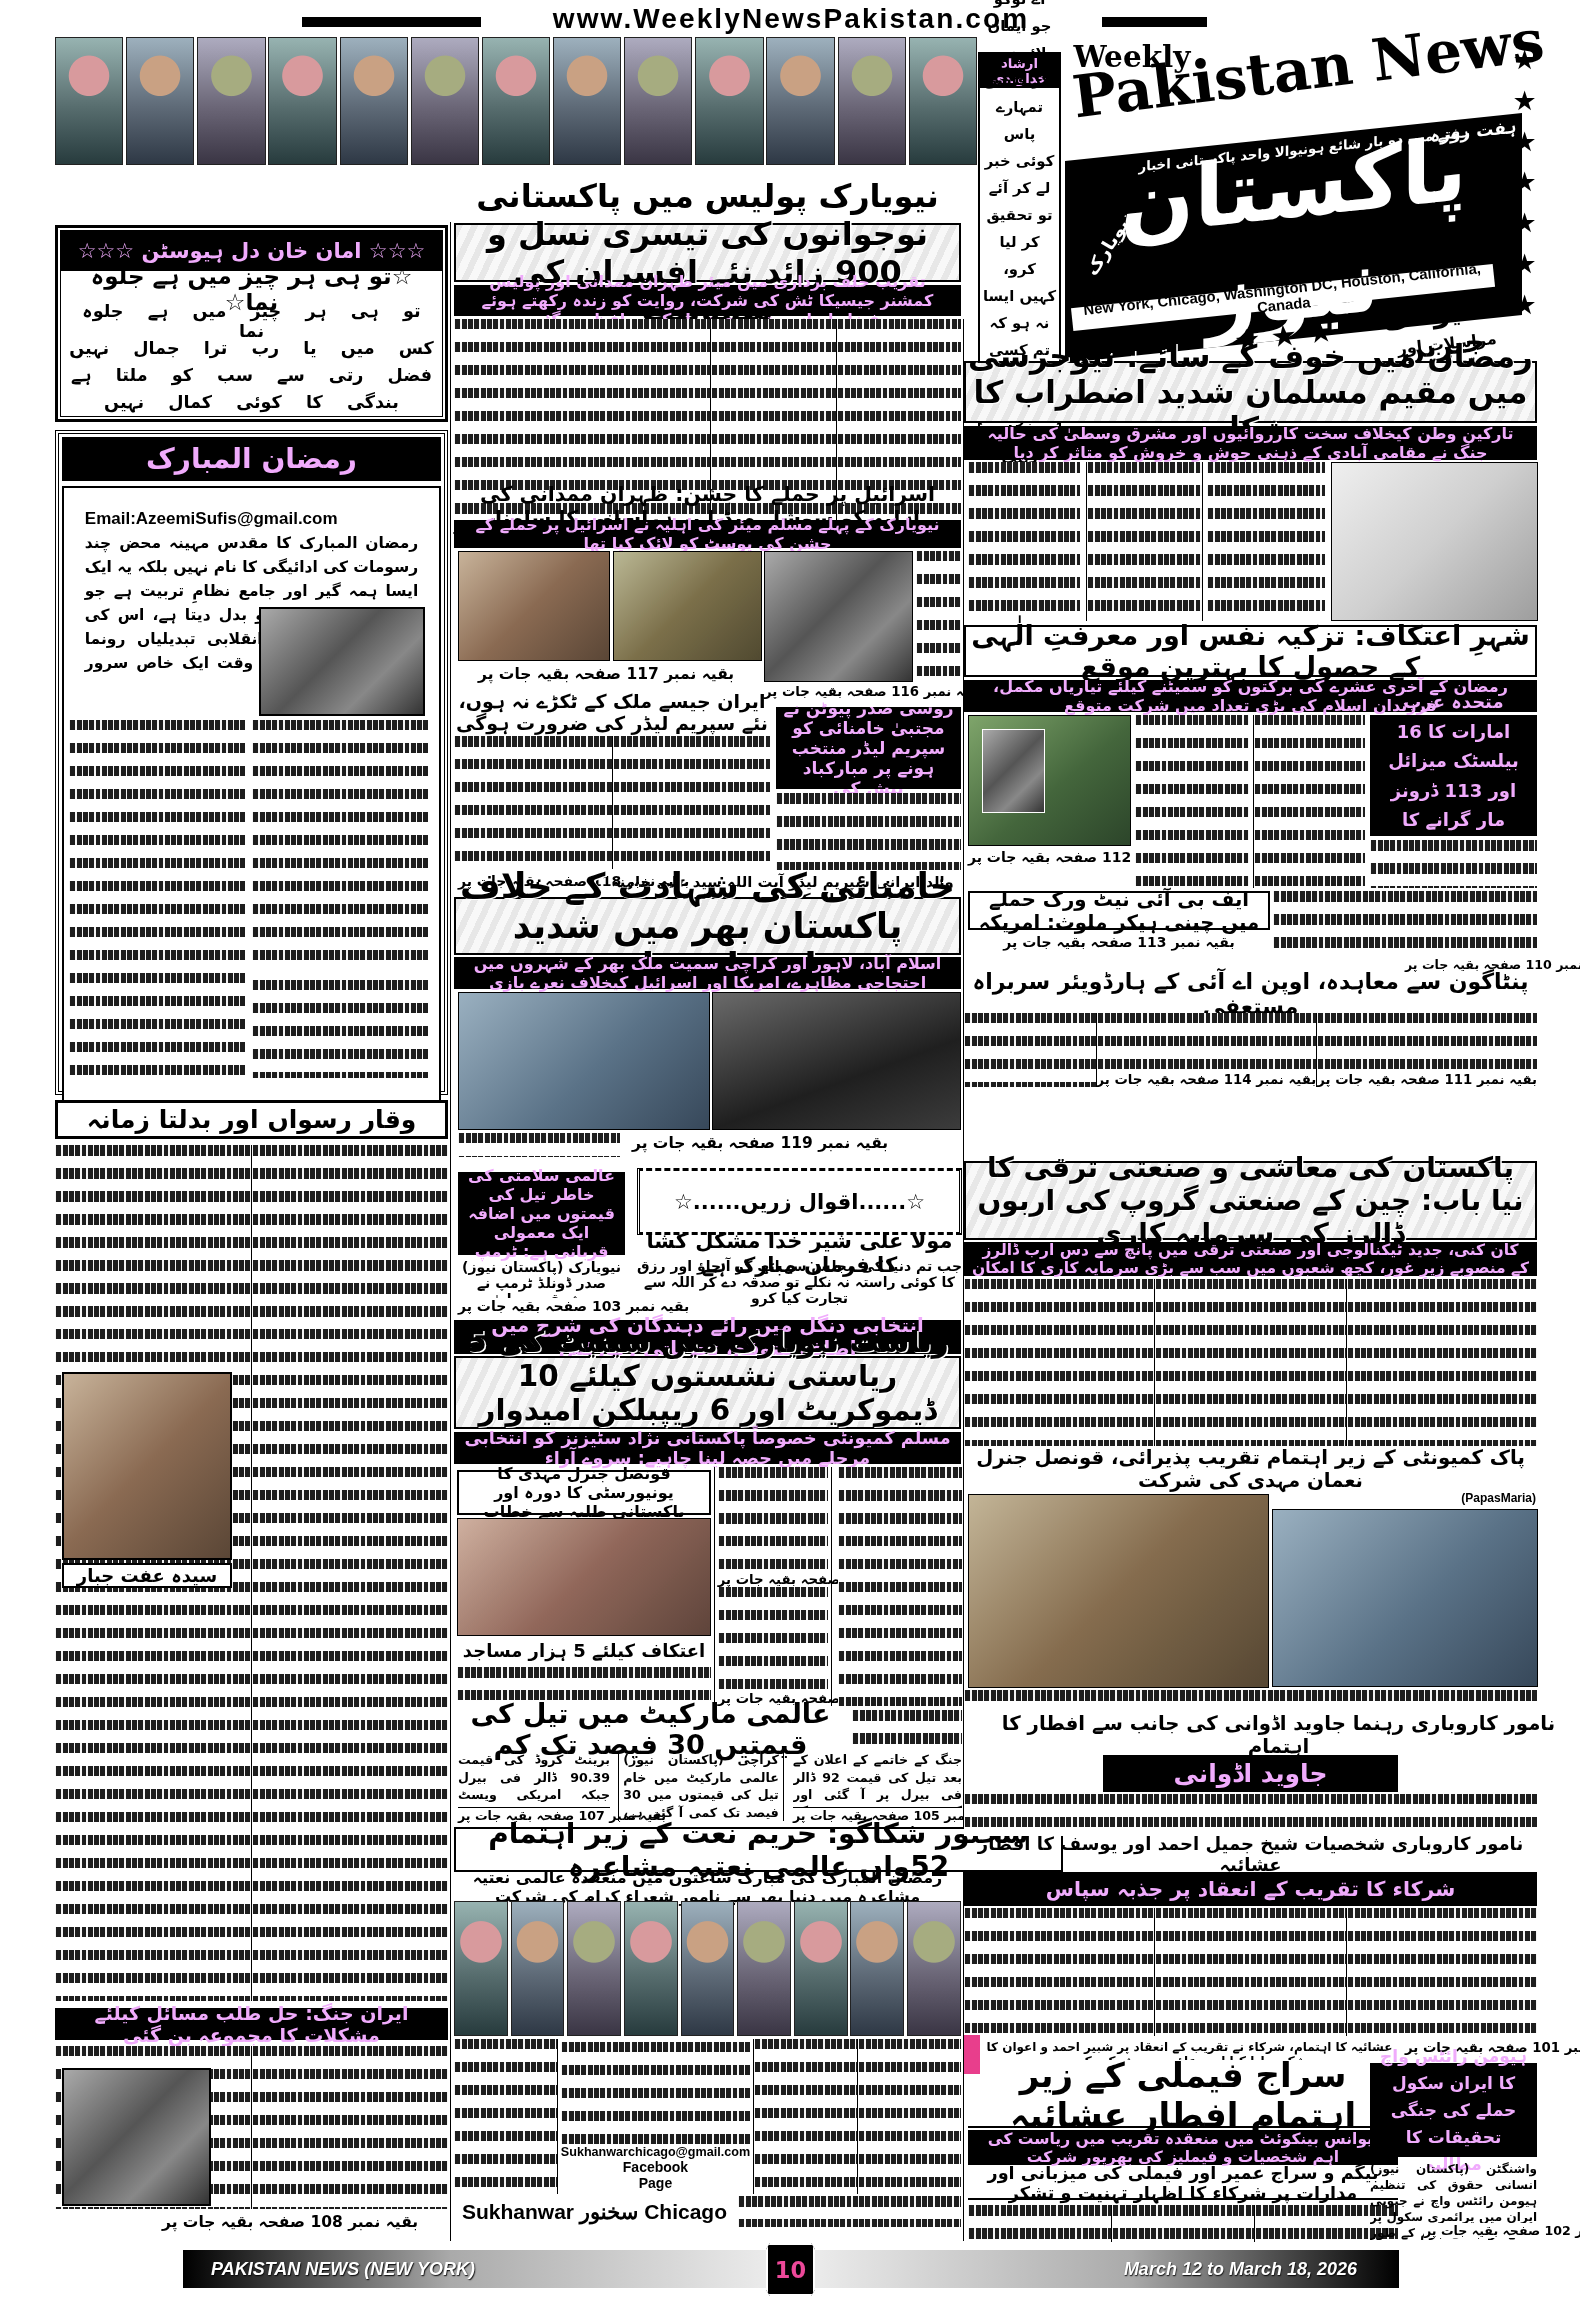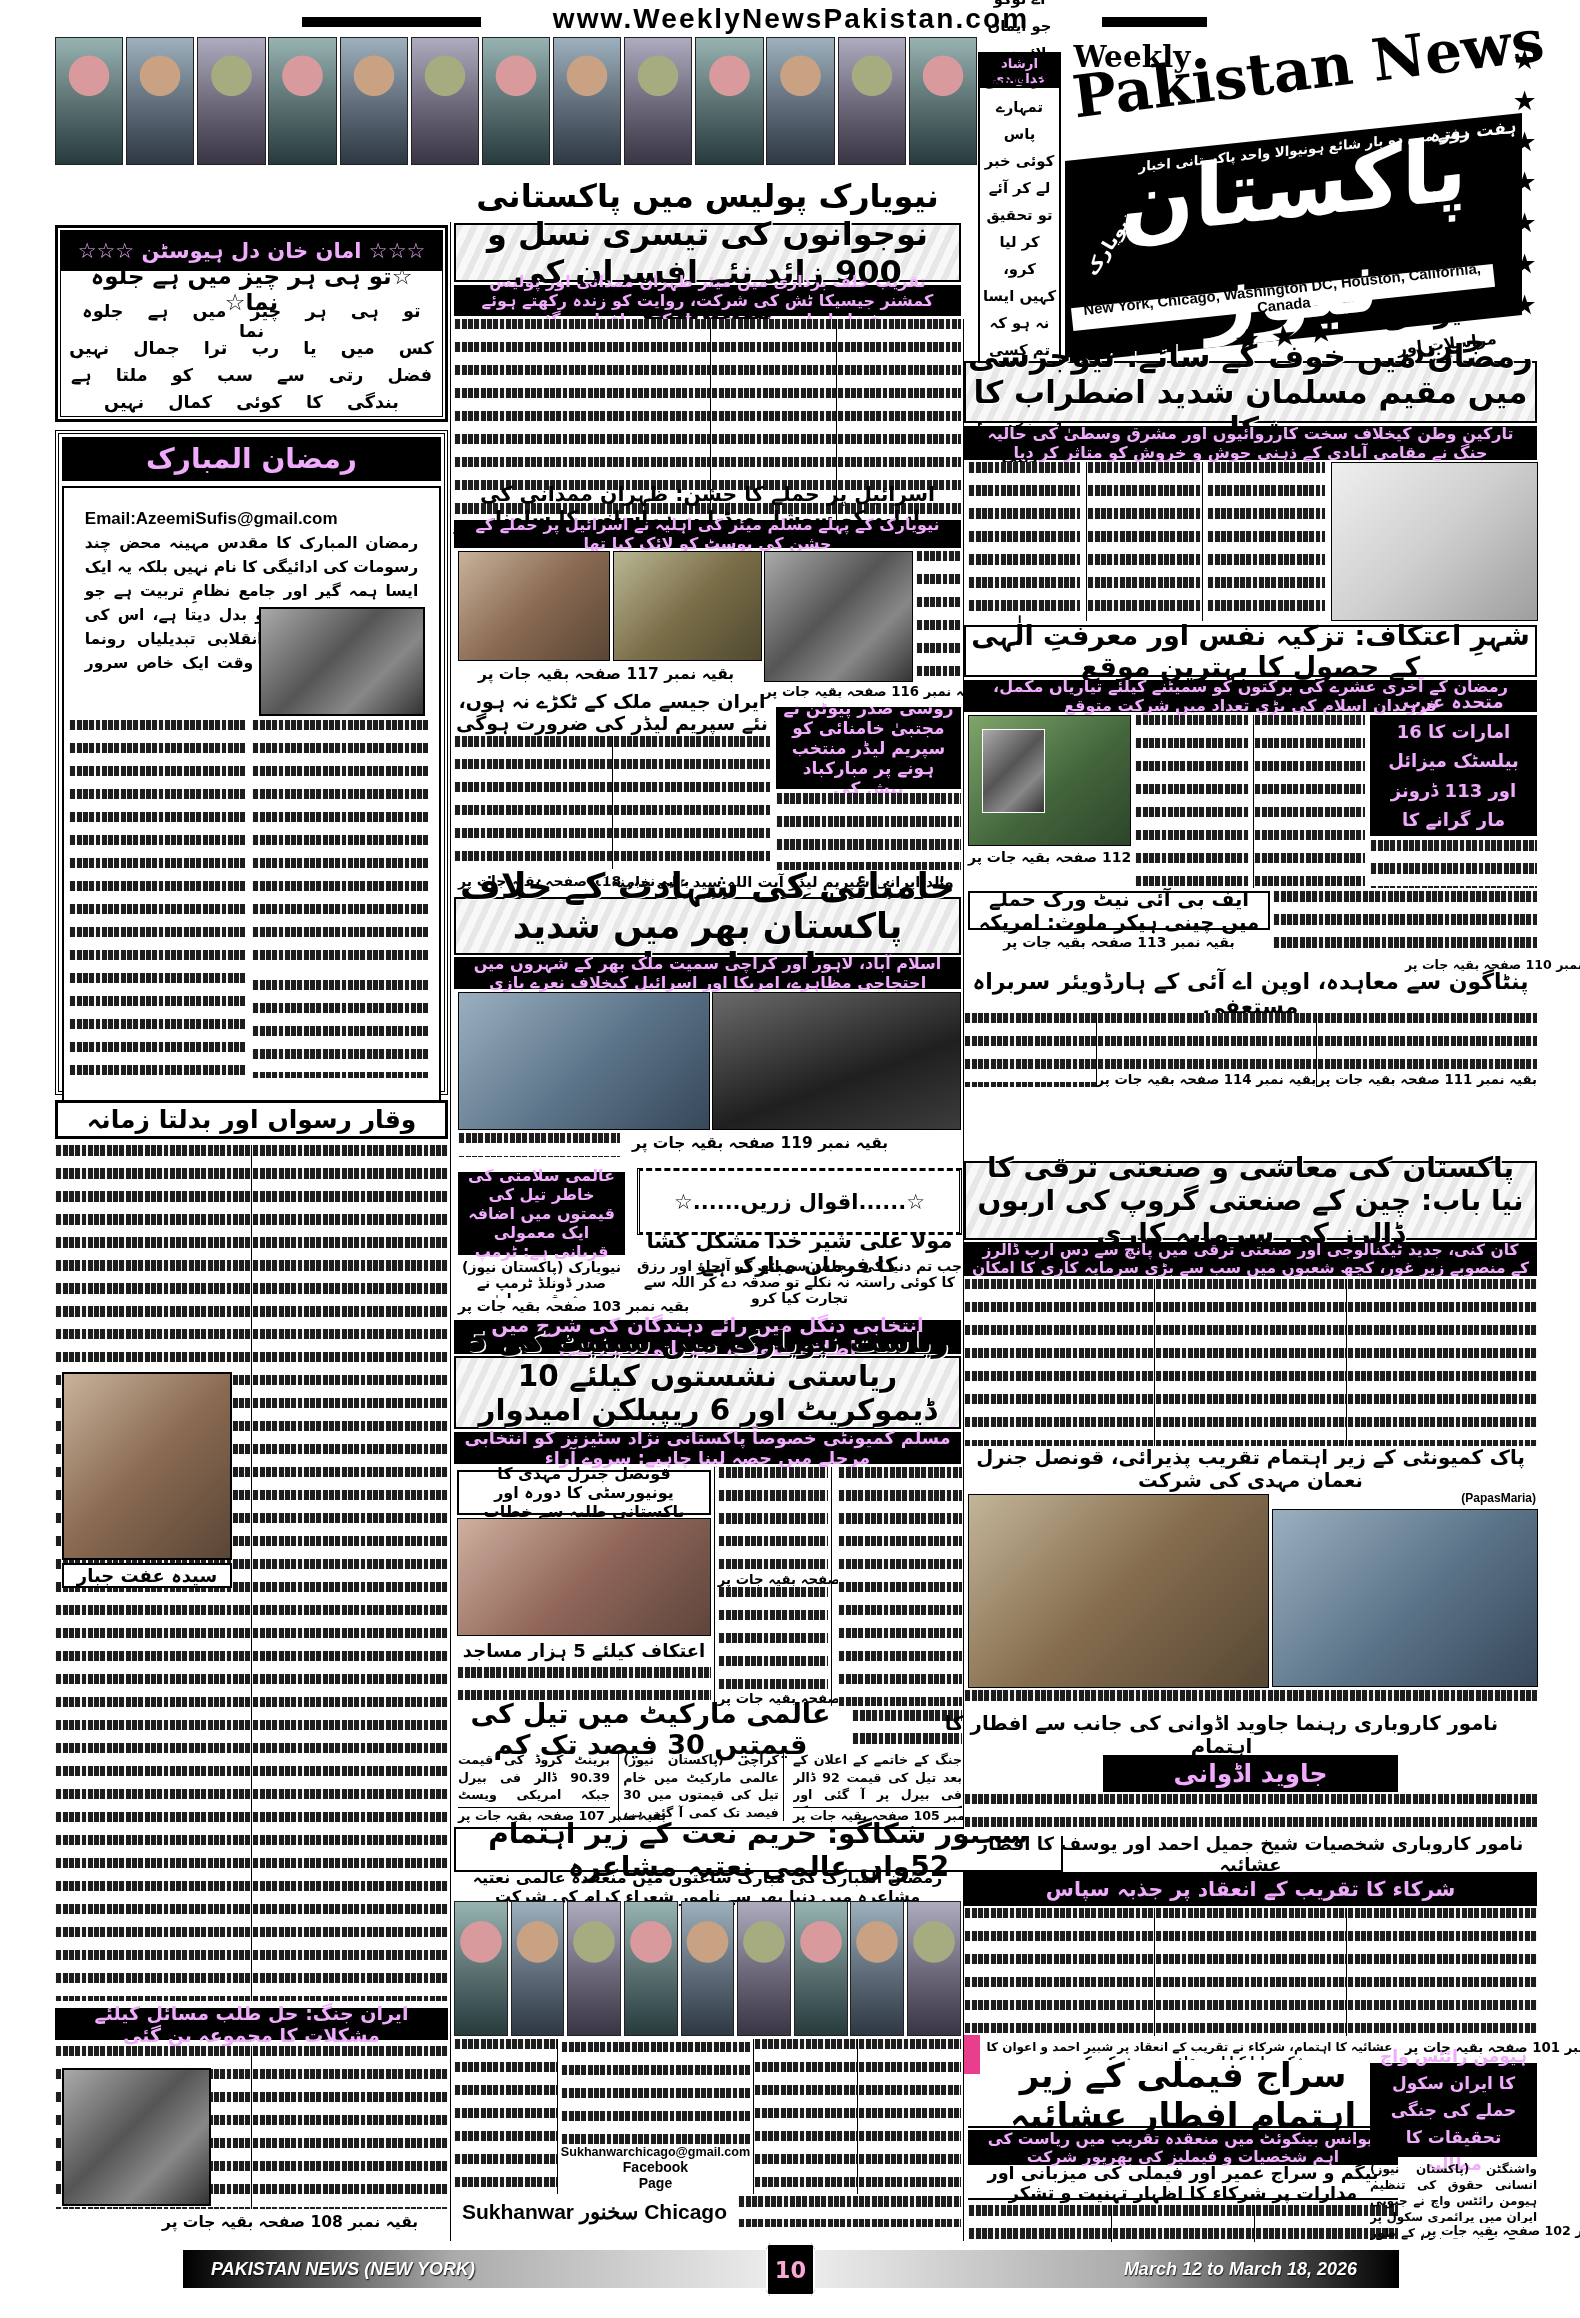--- a/index.html
+++ b/index.html
@@ -268,21 +268,21 @@
     <div class="bt"></div>
     <div class="bt"></div>
   </div>
 
   <div class="a ctr rtl b" style="left:964px;top:1449px;width:573px;height:39px;font-size:19.7px">پاک کمیونٹی کے زیر اہتمام تقریب پذیرائی، قونصل جنرل نعمان مہدی کی شرکت</div>
   <div class="a b lib" style="left:1433px;top:1491px;width:103px;font-size:12px;text-align:right">(PapasMaria)</div>
   <div class="a phc1" style="left:968px;top:1494px;width:301px;height:194px;border:1.4px solid #000;filter:hue-rotate(10deg)"></div>
   <div class="a phc2" style="left:1272px;top:1509px;width:266px;height:178px;border:1.4px solid #000"></div>
   <div class="a bt" style="left:964px;top:1690px;width:573px;height:22.5px"></div>
 
-  <div class="a ctr rtl b" style="left:935px;top:1716px;width:573px;height:37px;font-size:19.7px">نامور کاروباری رہنما جاوید اڈوانی کی جانب سے افطار کا اہتمام</div>
+  <div class="a ctr rtl b" style="left:992px;top:1716px;width:573px;height:37px;font-size:19.7px">نامور کاروباری رہنما جاوید اڈوانی کی جانب سے افطار کا اہتمام</div>
   <div class="a hbar rtl" style="left:1103px;top:1755px;width:295px;height:37px;font-size:25px">جاوید اڈوانی</div>
   <div class="a bt" style="left:964px;top:1794px;width:573px;height:42px"></div>
   <div class="a ctr rtl b" style="left:964px;top:1839px;width:573px;height:29.5px;font-size:18px">نامور کاروباری شخصیات شیخ جمیل احمد اور یوسف کا افطار عشائیہ</div>
   <div class="a hbar rtl" style="left:964px;top:1872px;width:573px;height:34px;font-size:20.4px">شرکاء کا تقریب کے انعقاد پر جذبہ سپاس</div>
   <div class="a trow" style="left:964px;top:1908px;width:573px;height:128px">
     <div class="bt"></div>
     <div class="bt"></div>
     <div class="bt"></div>
   </div>
   <div class="a note" style="left:1405px;top:2040px;width:132px;font-size:13.3px">بقیہ نمبر 101 صفحہ بقیہ جات پر</div>
@@ -299,16 +299,16 @@
   </div>
   <div class="a hbar rtl" style="left:1370px;top:2063px;width:167px;height:94px;font-size:17px;line-height:27px">ہیومن رائٹس واچ کا ایران سکول حملے کی جنگی تحقیقات کا مطالبہ</div>
   <div class="a rtl b" style="left:1370px;top:2161px;width:167px;height:79px;font-size:12px;line-height:16px;text-align:justify;overflow:hidden">واشنگٹن (پاکستان نیوز) انسانی حقوق کی تنظیم ہیومن رائٹس واچ نے جنوبی ایران میں پرائمری سکول پر حملے کو جنگی جرم کے طور پر تحقیق کرنے کا مطالبہ کر دیا</div>
   <div class="a note" style="left:1424px;top:2223px;width:167px;font-size:12.6px;background:#fff">بقیہ نمبر 102 صفحہ بقیہ جات پر</div>
 
   <div class="a" style="left:183px;top:2250px;width:1216px;height:38px;background:linear-gradient(90deg,#000 0%,#aaa 22%,#f0f0f0 50%,#aaa 78%,#000 100%);display:flex;align-items:center">
     <span class="b lib" style="color:#fff;font-size:18px;font-style:italic;margin-left:28px;text-shadow:0.7px 0.7px 1.4px #000">PAKISTAN NEWS (NEW YORK)</span>
     <span style="flex:1"></span>
     <span class="b lib" style="color:#fff;font-size:18px;font-style:italic;margin-right:42px;text-shadow:0.7px 0.7px 1.4px #000">March 12 to March 18, 2026</span>
   </div>
-  <div class="a ctr b" style="left:766px;top:2243px;width:49px;height:53px;background:#000;color:#f9a8d4;font-size:22.5px;clip-path:polygon(8% 0,92% 0,100% 12%,100% 88%,92% 100%,8% 100%,0 88%,0 12%);border:2.1px solid #fff">10</div>
+  <div class="a ctr b" style="left:766px;top:2243px;width:49px;height:53px;background:#000;color:#ec4899;font-size:22.5px;clip-path:polygon(8% 0,92% 0,100% 12%,100% 88%,92% 100%,8% 100%,0 88%,0 12%);border:2.1px solid #fff">10</div>
 
 </div>
 
 
 </body></html>

